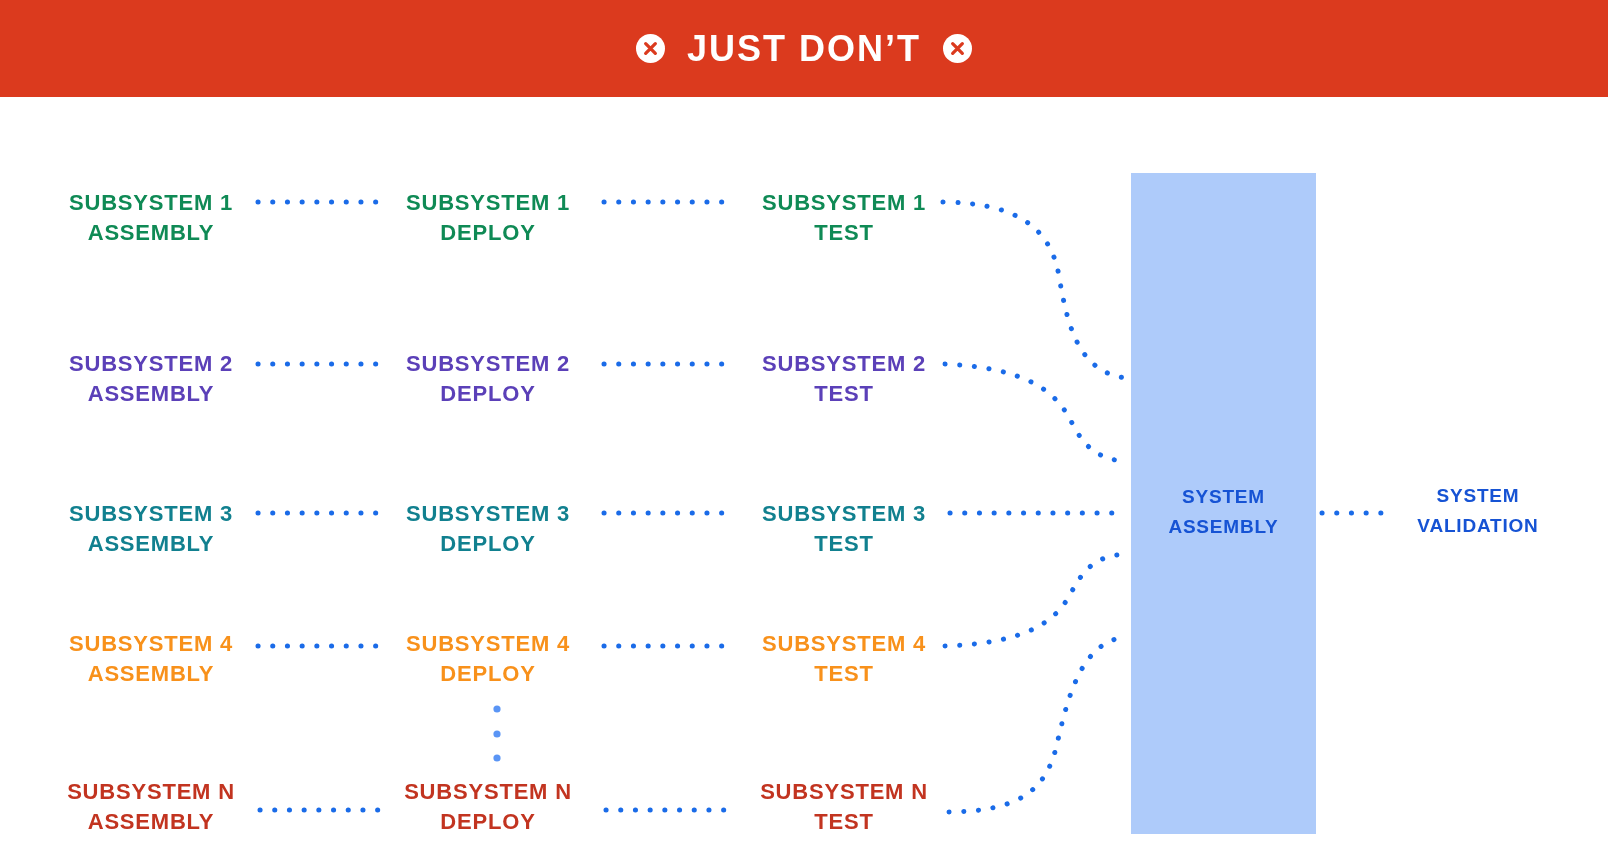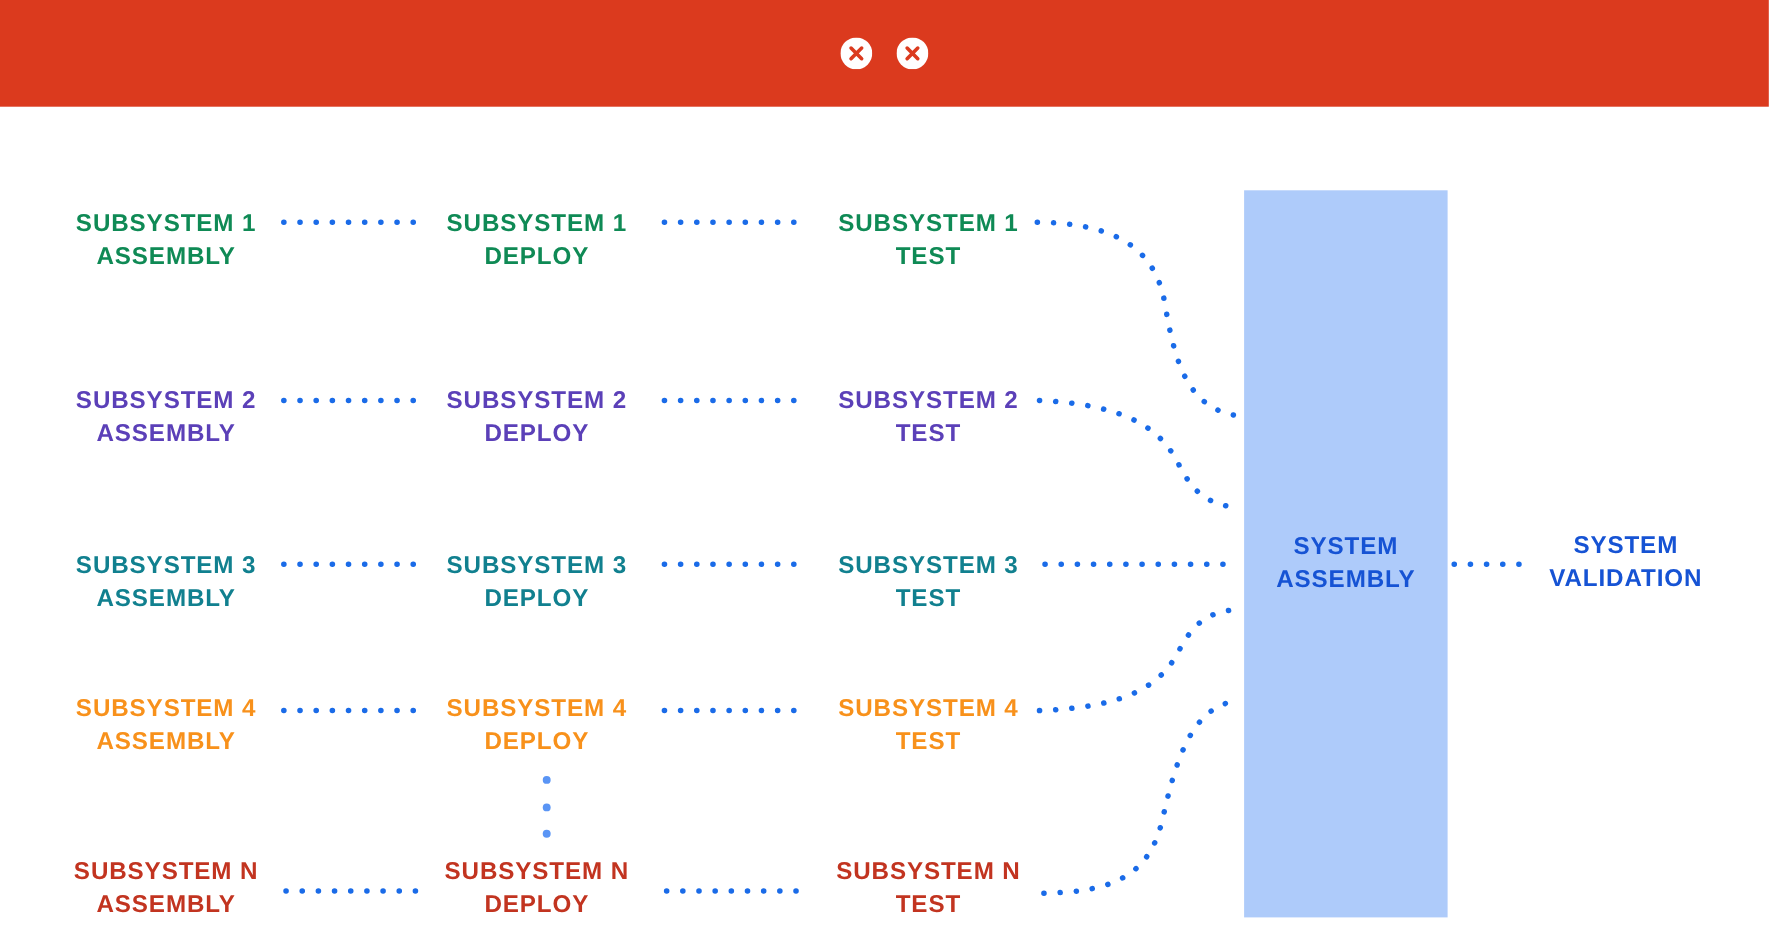--- a/index.html
+++ b/index.html
@@ -33,35 +33,36 @@
     line-height:30px;letter-spacing:0.8px;white-space:nowrap;
   }
   
   .sysbox{
     position:absolute;left:1131px;top:173px;width:185px;height:661px;
     background:var(--box-fill);
     display:flex;flex-direction:column;align-items:center;justify-content:center;
     padding-top:16px;box-sizing:border-box;
   }
   .sysbox .bluetext, .validation{
-    color:var(--deep-blue);font-size:22px;font-weight:bold;
+    color:var(--deep-blue);font-size:19px;font-weight:bold;
     line-height:30px;letter-spacing:0.8px;text-align:center;white-space:nowrap;
   }
   .validation{position:absolute;left:1478px;top:481px;transform:translateX(-50%);}
 </style>
 </head>
 <body>
 
 <div class="banner">
   <span class="cancel-icon">
     <svg width="29" height="29" viewBox="0 0 24 24">
       <circle cx="12" cy="12" r="12" fill="#ffffff"></circle>
       <path d="M8 8 L16 16 M16 8 L8 16" stroke="var(--banner-red)" stroke-width="2.7" stroke-linecap="round"></path>
     </svg>
   </span>
+  <span class="banner-title">JUST DON’T</span>
   <span class="cancel-icon">
     <svg width="29" height="29" viewBox="0 0 24 24">
       <circle cx="12" cy="12" r="12" fill="#ffffff"></circle>
       <path d="M8 8 L16 16 M16 8 L8 16" stroke="var(--banner-red)" stroke-width="2.7" stroke-linecap="round"></path>
     </svg>
   </span>
 </div>
 
 <svg class="wires" width="1608" height="846">
 

